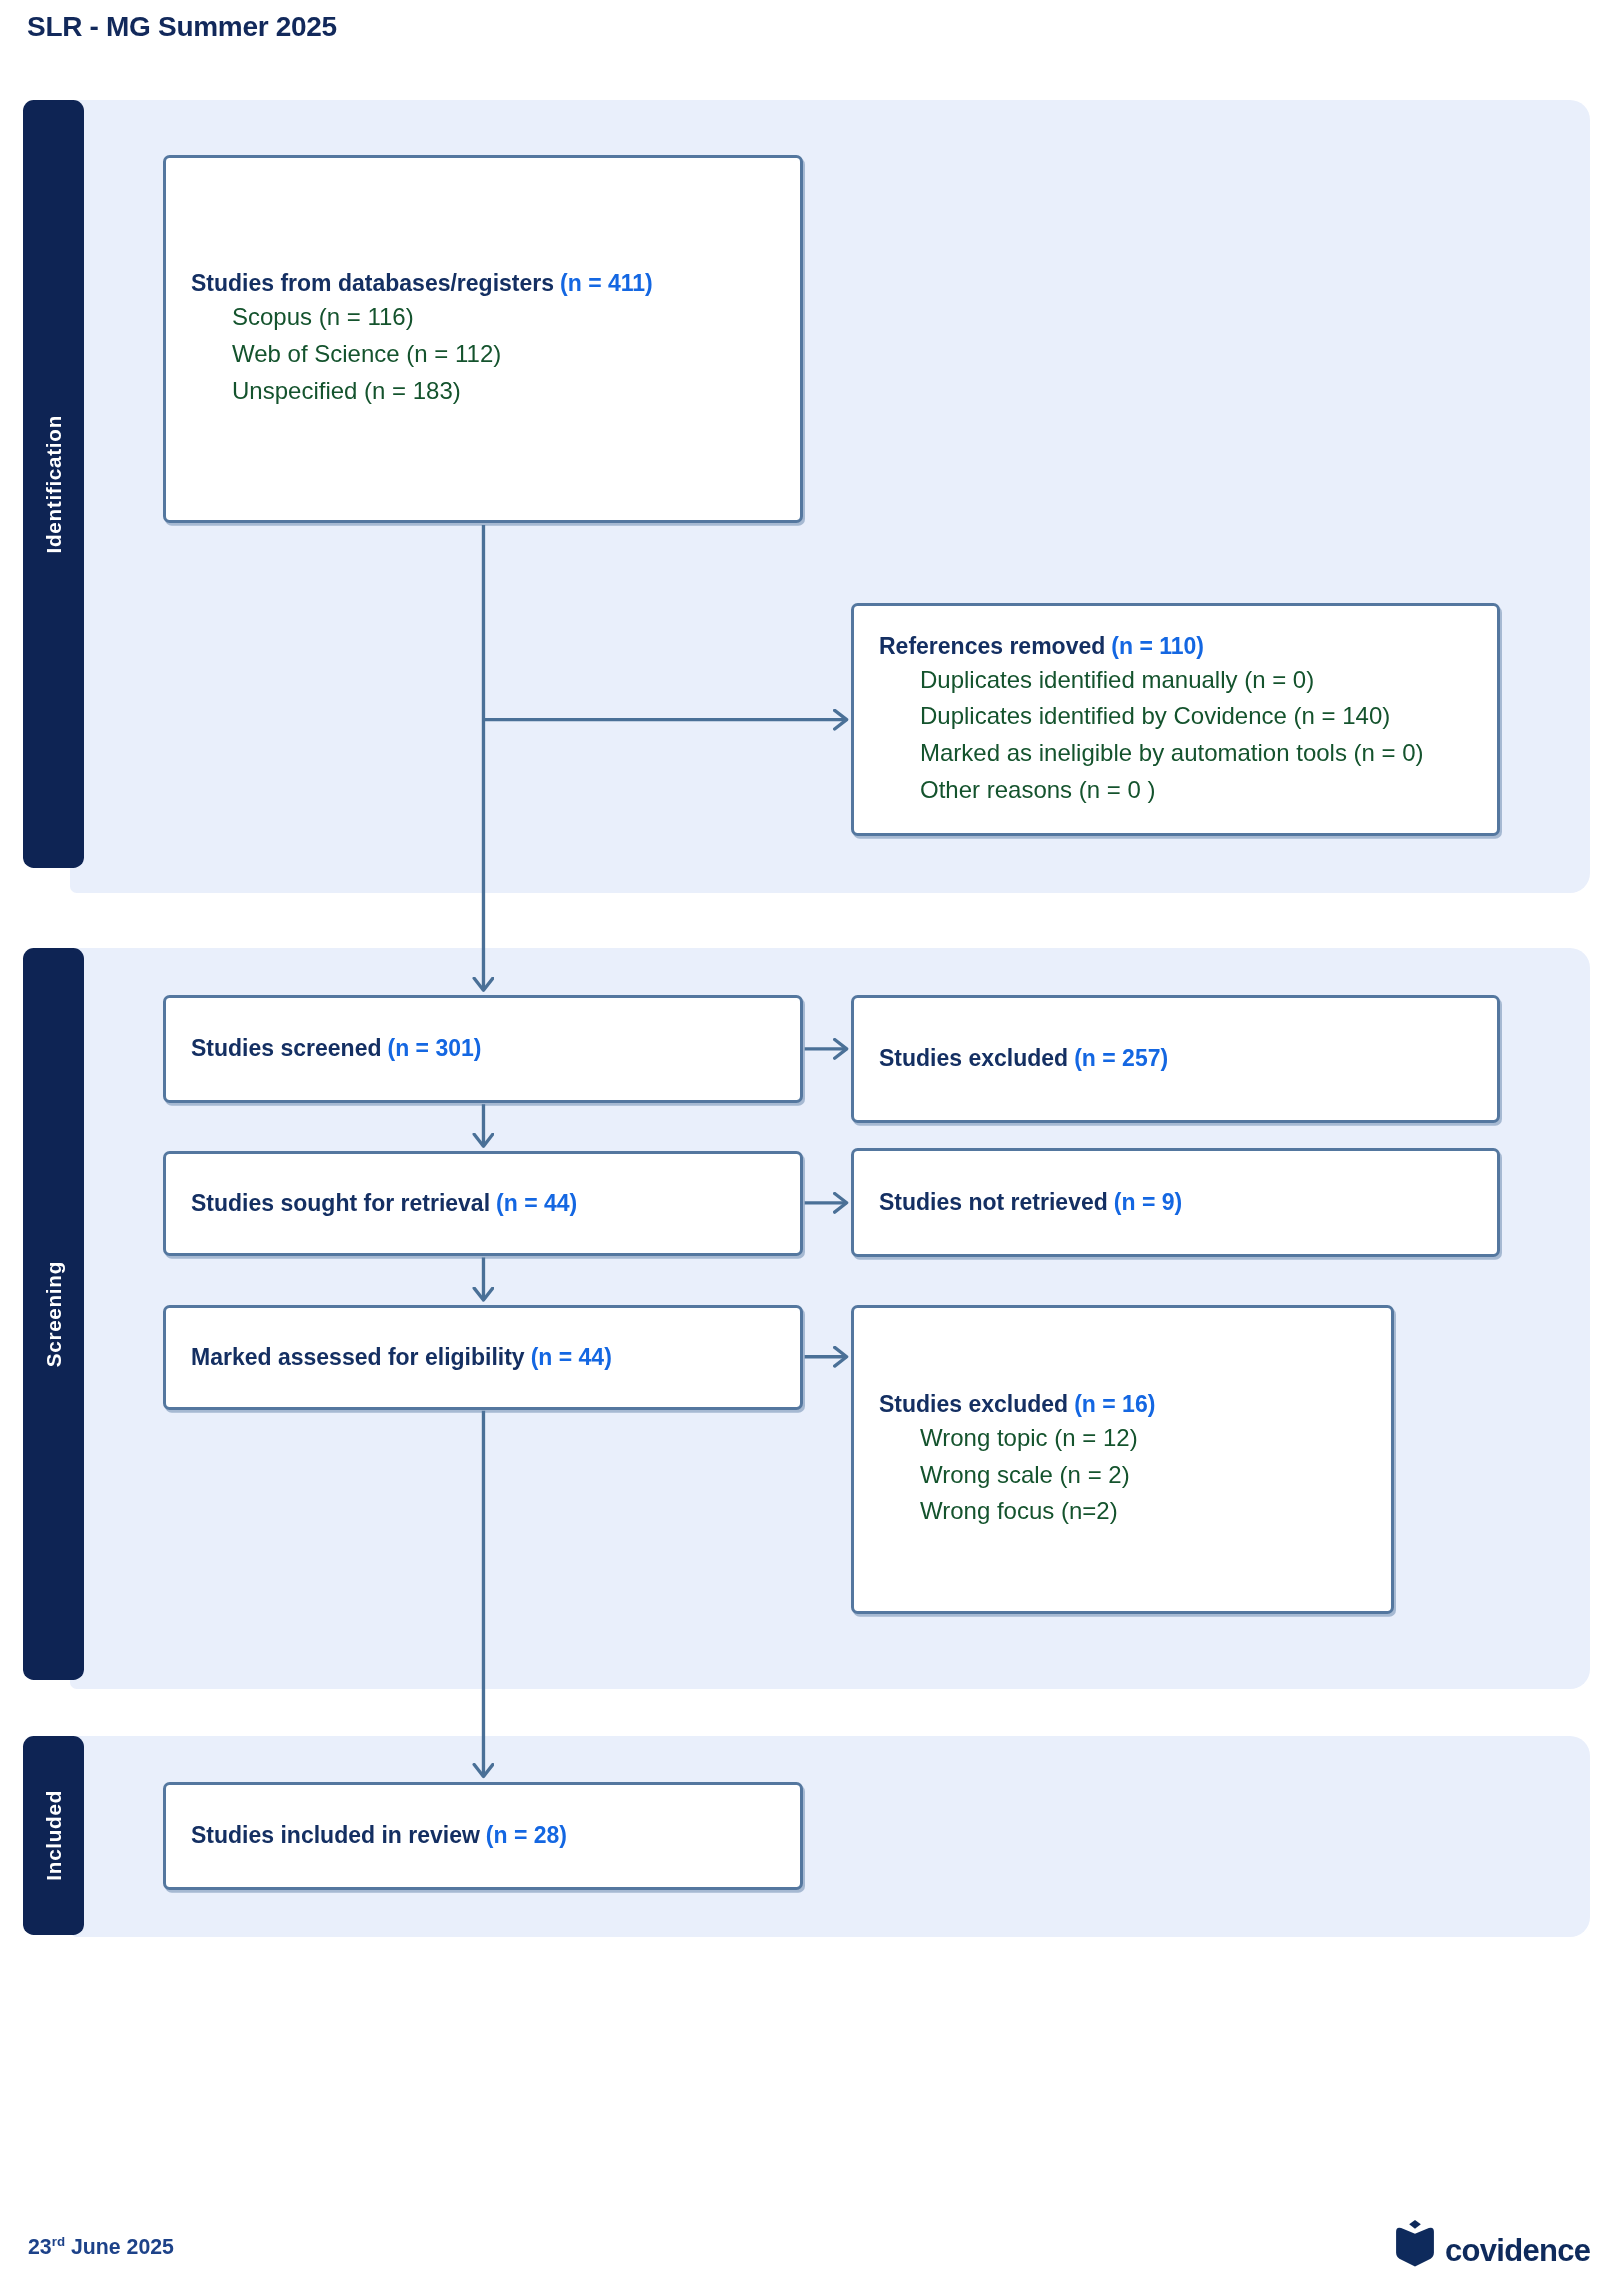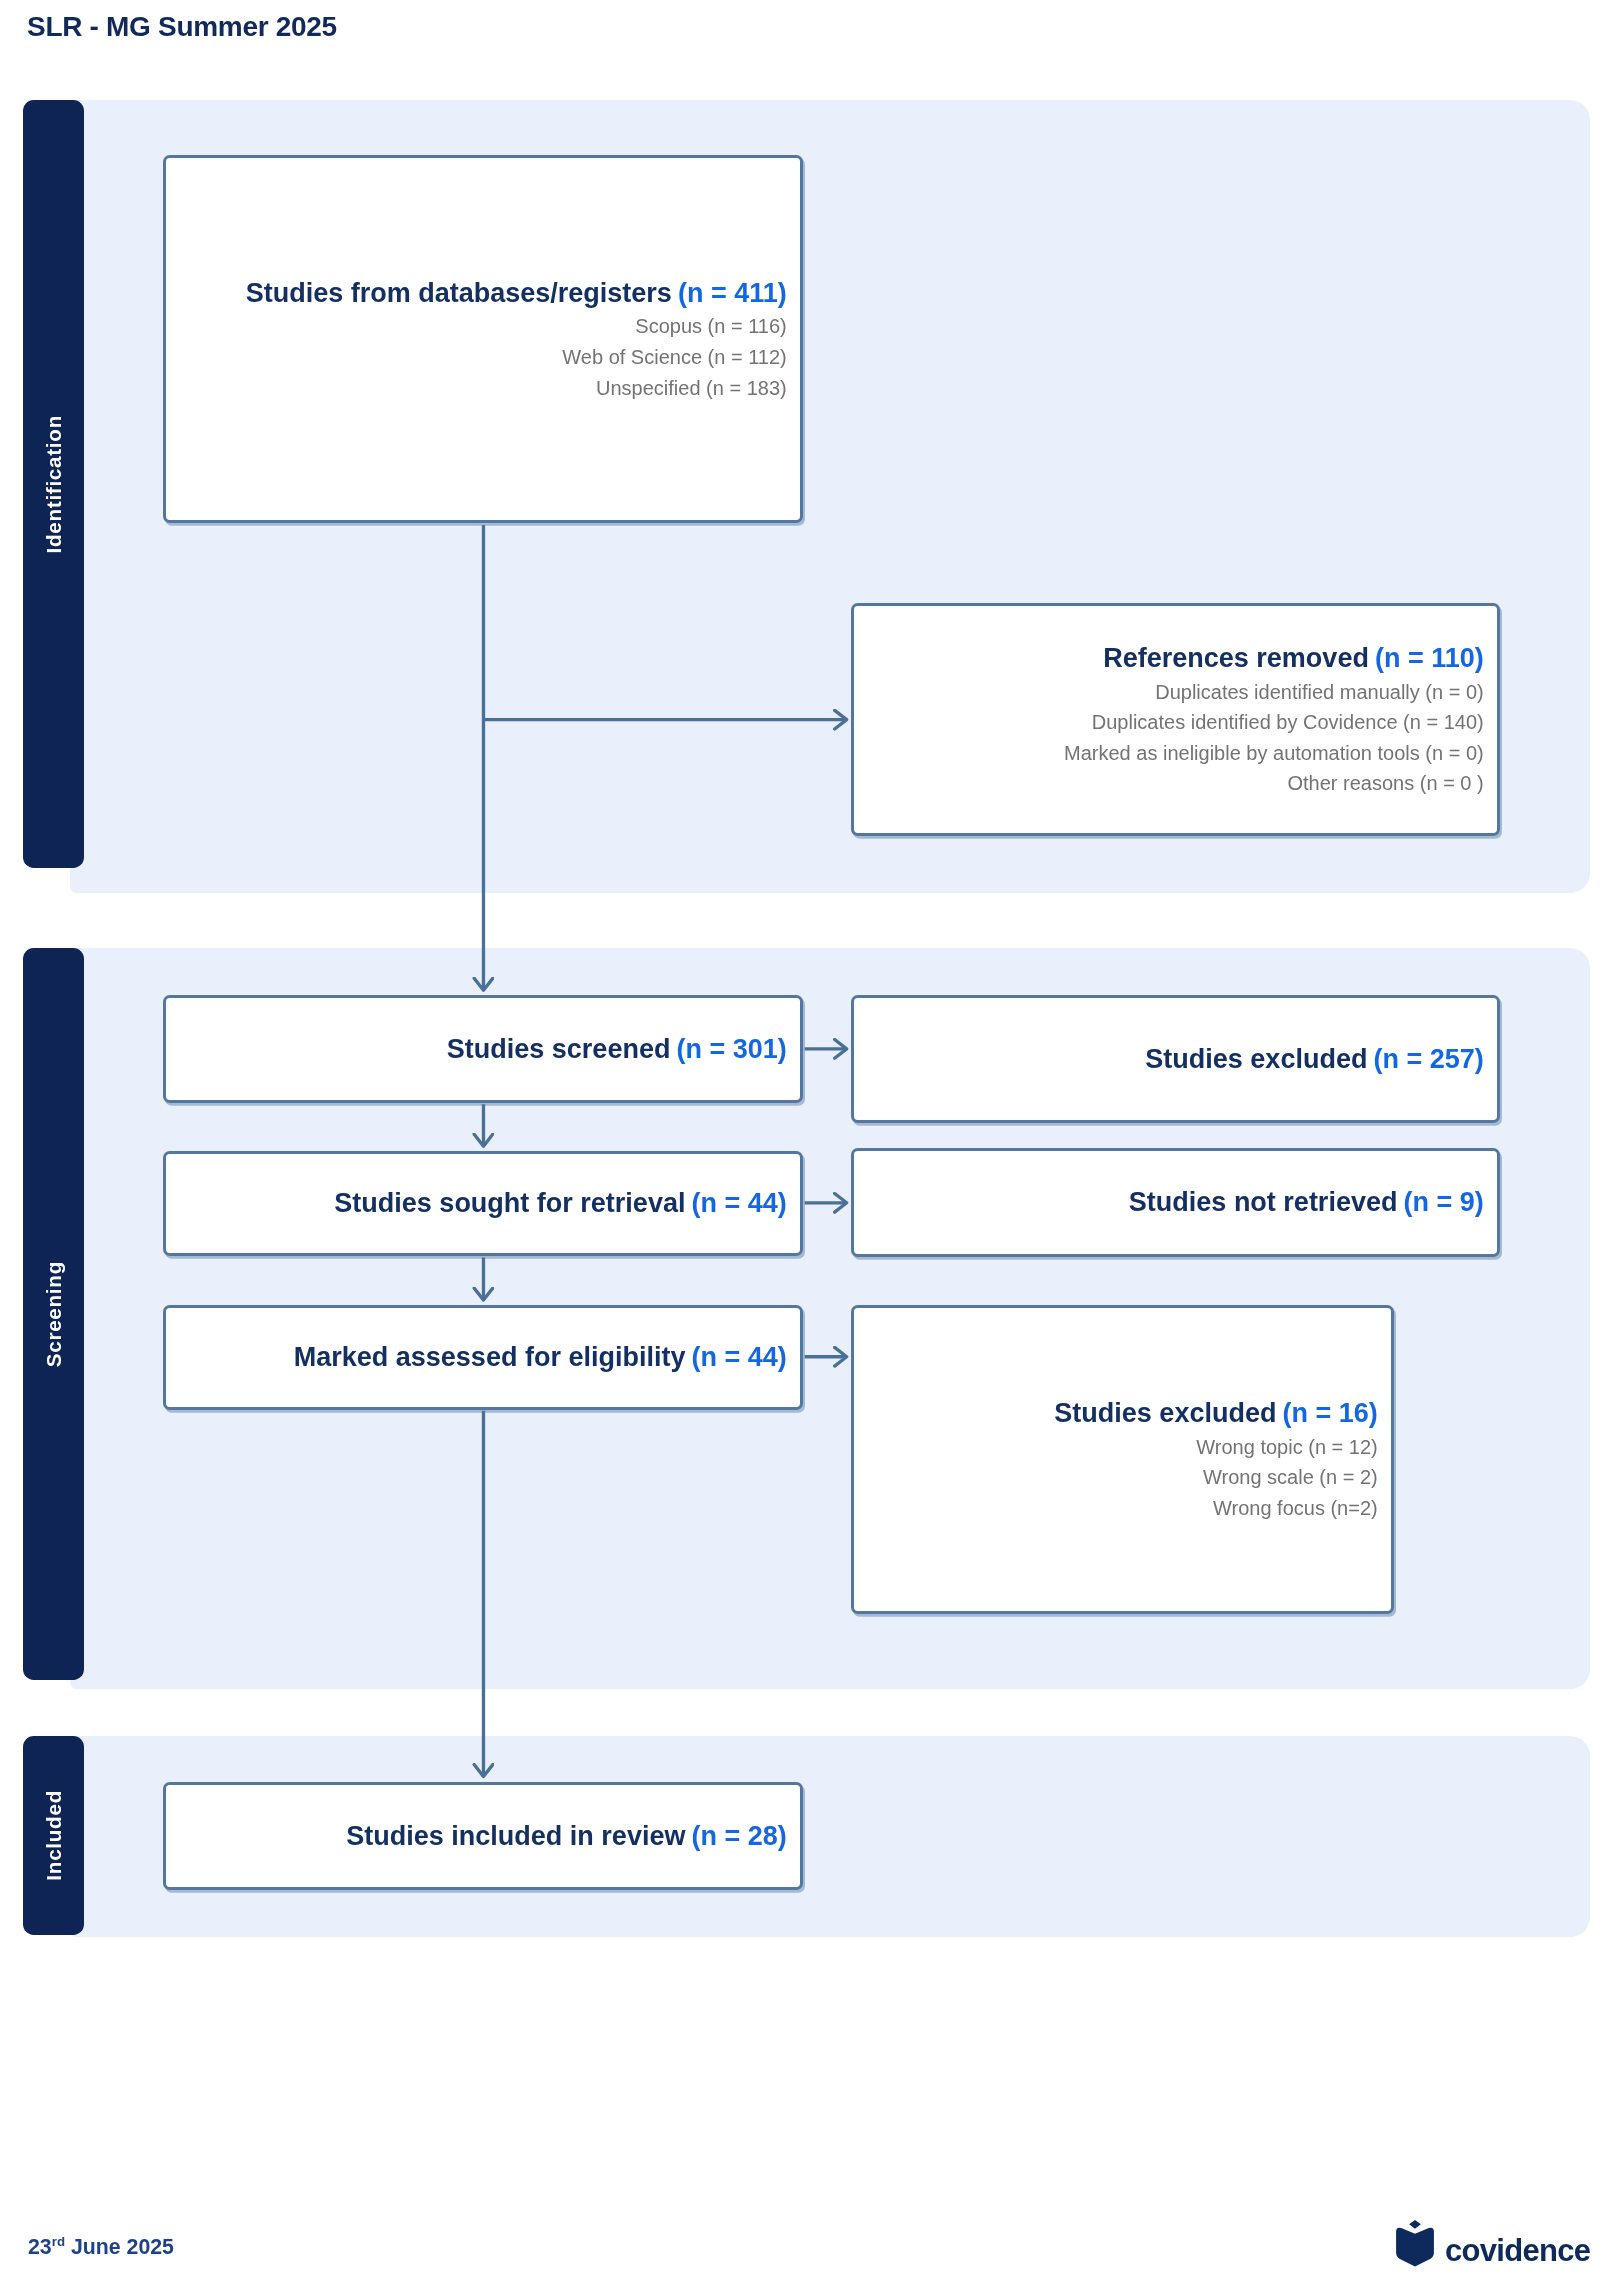--- a/index.html
+++ b/index.html
@@ -24,23 +24,23 @@
        font-size:20.7px;letter-spacing:0.7px;white-space:nowrap;}
 
   
   svg.arrows{position:absolute;left:0;top:0;z-index:3;pointer-events:none;}
 
   
   .box{position:absolute;background:#ffffff;border:3.3px solid #54779F;border-radius:6.7px;z-index:4;
        box-shadow:2px 2.7px 0 rgba(84,119,159,0.45);
        display:flex;flex-direction:column;justify-content:center;box-sizing:border-box;
        padding-left:25px;padding-right:13.3px;}
-  .box .ttl{font-size:27px;font-weight:bold;color:#142F62;line-height:1.35;text-align:right;}
+  .box .ttl{font-size:23px;font-weight:bold;color:#142F62;line-height:1.35;}
   .box .cnt{color:#1467E2;font-weight:bold;margin-left:6px;}
-  .box .sub{font-size:20px;color:#737373;line-height:1.53;padding-left:41px;text-align:right;}
+  .box .sub{font-size:24px;color:#14532d;line-height:1.53;padding-left:41px;}
   .box .sub:first-of-type{margin-top:4px;}
 
   .b-db        {left:163px; top:155px;  width:640px; height:368px;}
   .b-refs      {left:851px;top:603px;  width:649px; height:233px;}
   .b-screened  {left:163px; top:995px; width:640px; height:108px;}
   .b-sought    {left:163px; top:1151px; width:640px; height:105px;}
   .b-assessed  {left:163px; top:1305px; width:640px; height:105px;}
   .b-excl-scr  {left:851px;top:995px; width:649px; height:128px;}
   .b-notretr   {left:851px;top:1148px; width:649px; height:109px;}
   .b-excl-elig {left:851px;top:1305px; width:543px; height:309px;}

